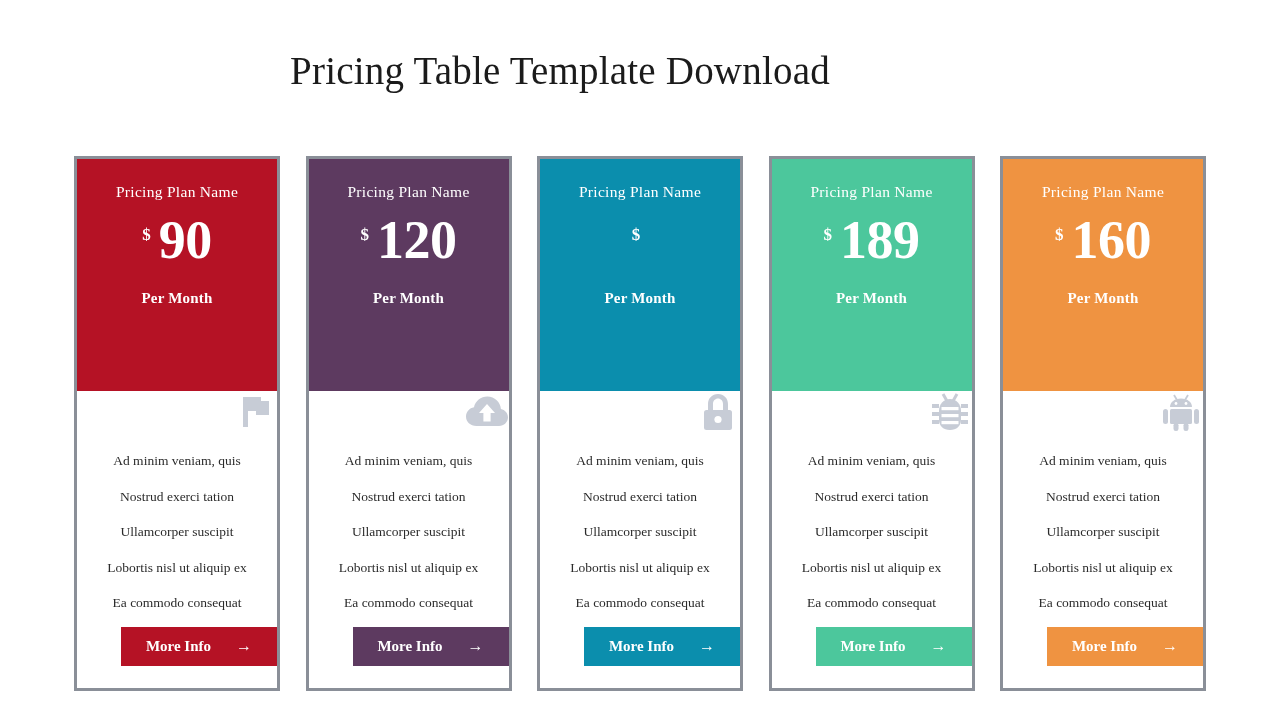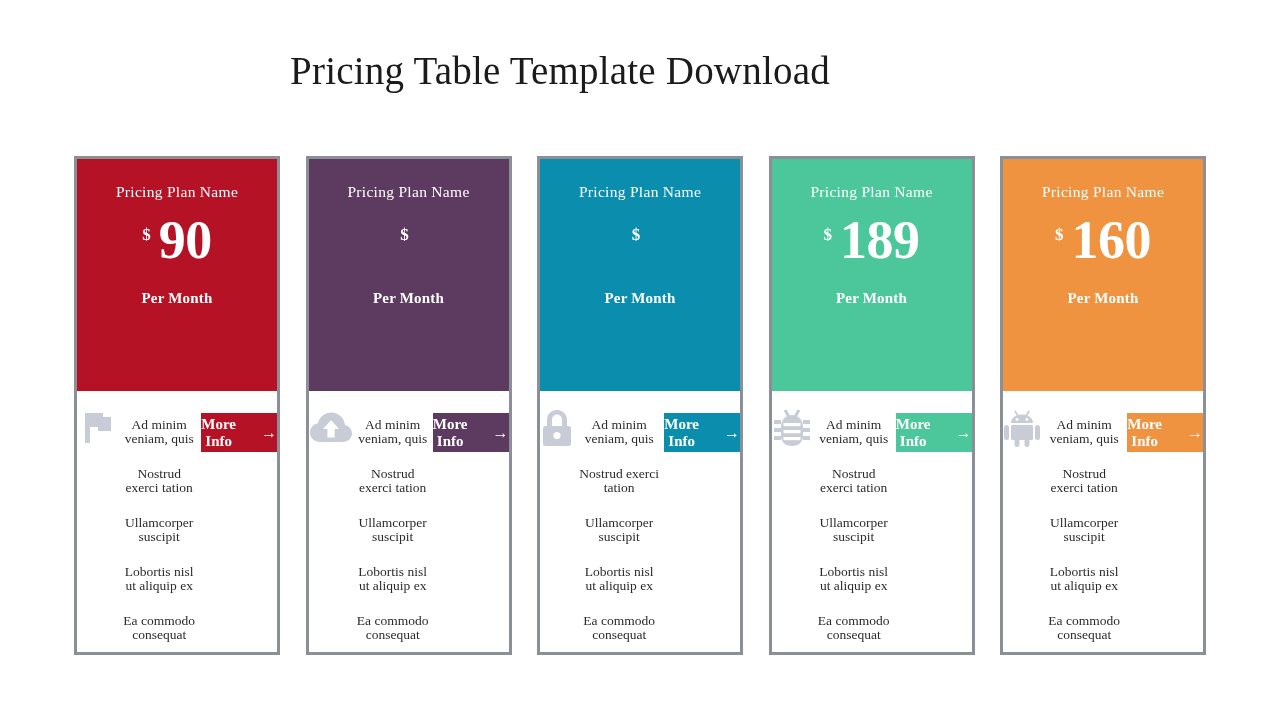--- a/index.html
+++ b/index.html
@@ -97,22 +97,23 @@
     font-weight: 700;
     margin-top: 14px;
     letter-spacing: 0.2px;
     font-family: Liberation Serif, serif;
   }
 
   .card-body {
     flex: 1;
     background: #ffffff;
     display: flex;
-    align-items: flex-start;
-    padding-top: 16px;
+    flex-direction: column;
+    align-items: flex-end;
+    padding-top: 0;
   }
 
   .feature-icon {
     width: 44px;
     height: 42px;
     display: flex;
     align-items: center;
     justify-content: center;
     margin-bottom: 10px;
   }
@@ -194,20 +195,21 @@
             <span class="arrow">→</span>
           </button>
           <div class="card-spacer"></div>
         </div>
       </div>
       <div class="card">
         <div class="card-header" style="background: rgb(93, 58, 96);">
           <div class="plan-name">Pricing Plan Name</div>
           <div class="price-row">
             <span class="currency">$</span>
+            <span class="amount">120</span>
           </div>
           <div class="per-month">Per Month</div>
         </div>
         <div class="card-body">
           <div class="feature-icon">
             <svg width="44" height="34" viewBox="0 0 44 34">
               <path d="M11.5 31 C5.2 31 1 26.9 1 21.6 C1 16.9 4.5 13 9 12.3 C10.2 6 15.9 1.4 22.4 1.4 C29.6 1.4 35.5 7 35.9 14 C40 14.8 43 18.2 43 22.3 C43 27.1 39 31 34 31 Z" fill="#c7ccd6"></path>
               <path d="M22 9 L30 18 H25.6 V26.5 H18.4 V18 H14 Z" fill="#ffffff"></path>
             </svg>
           </div>

